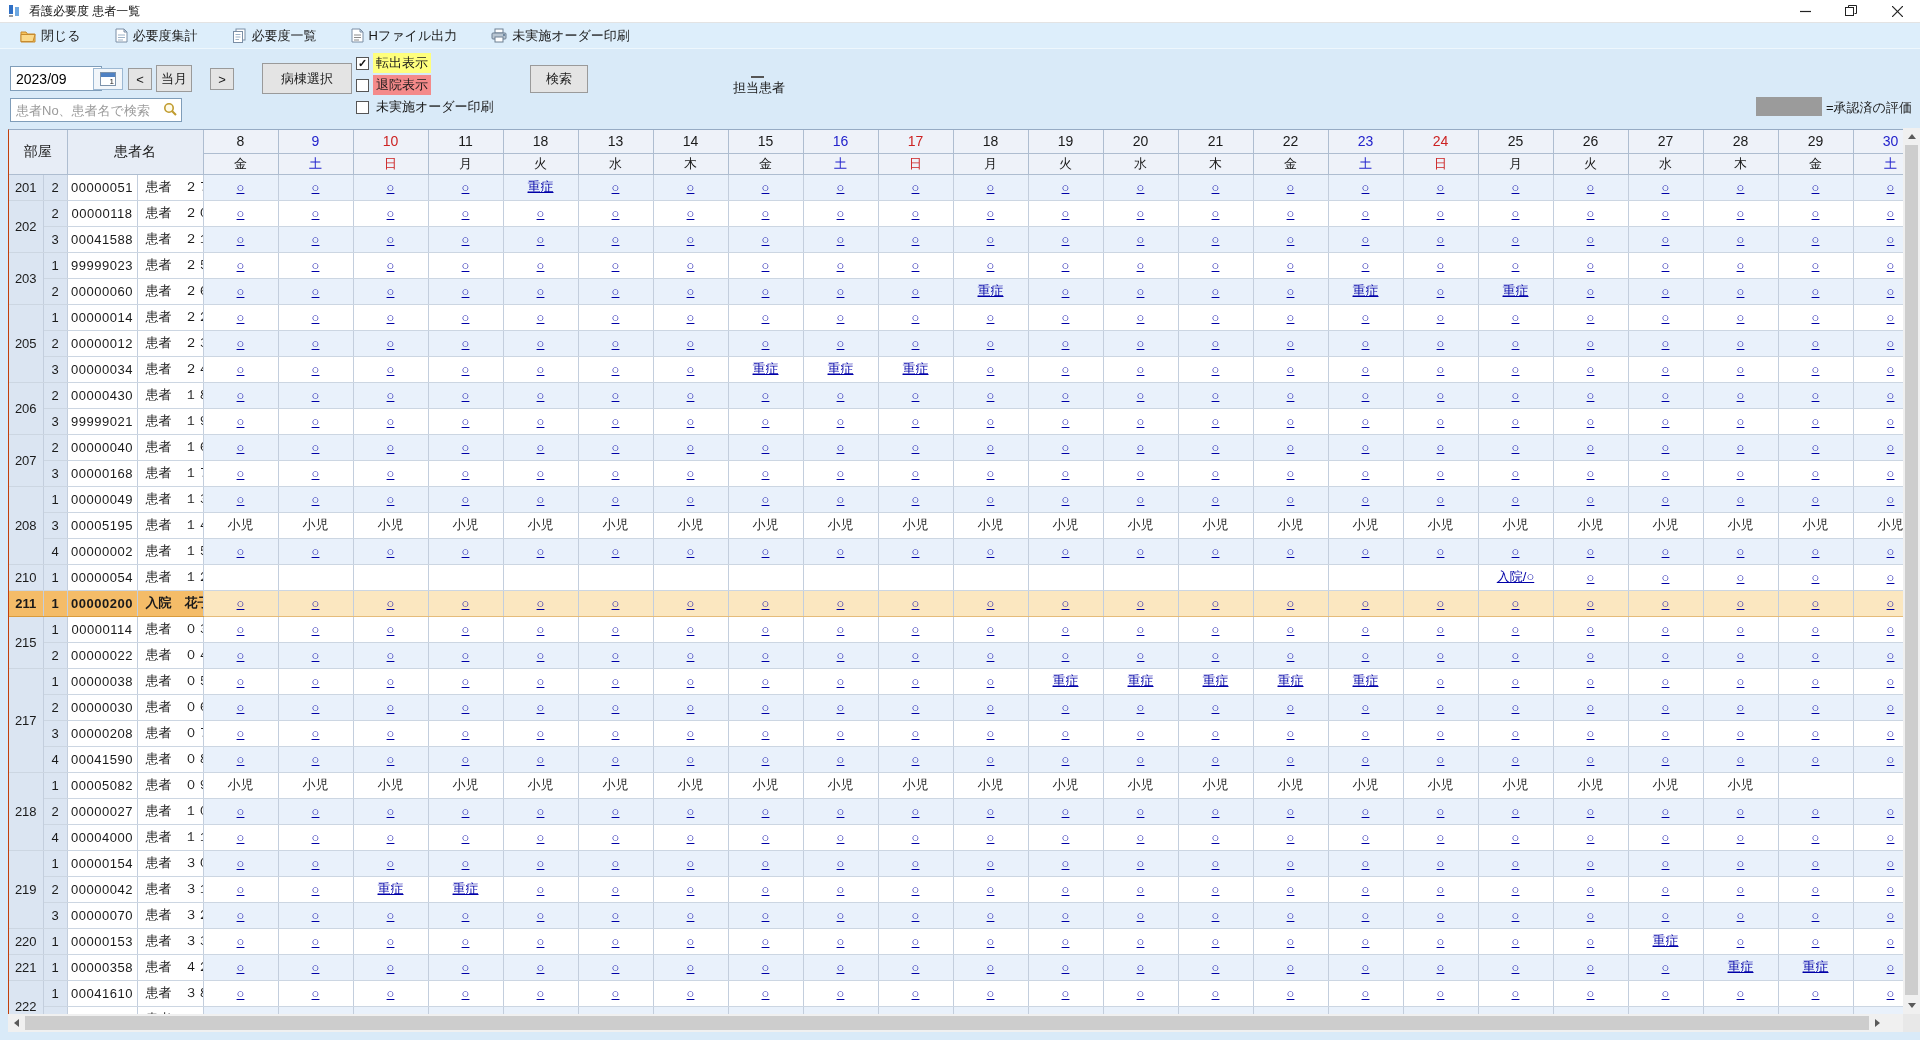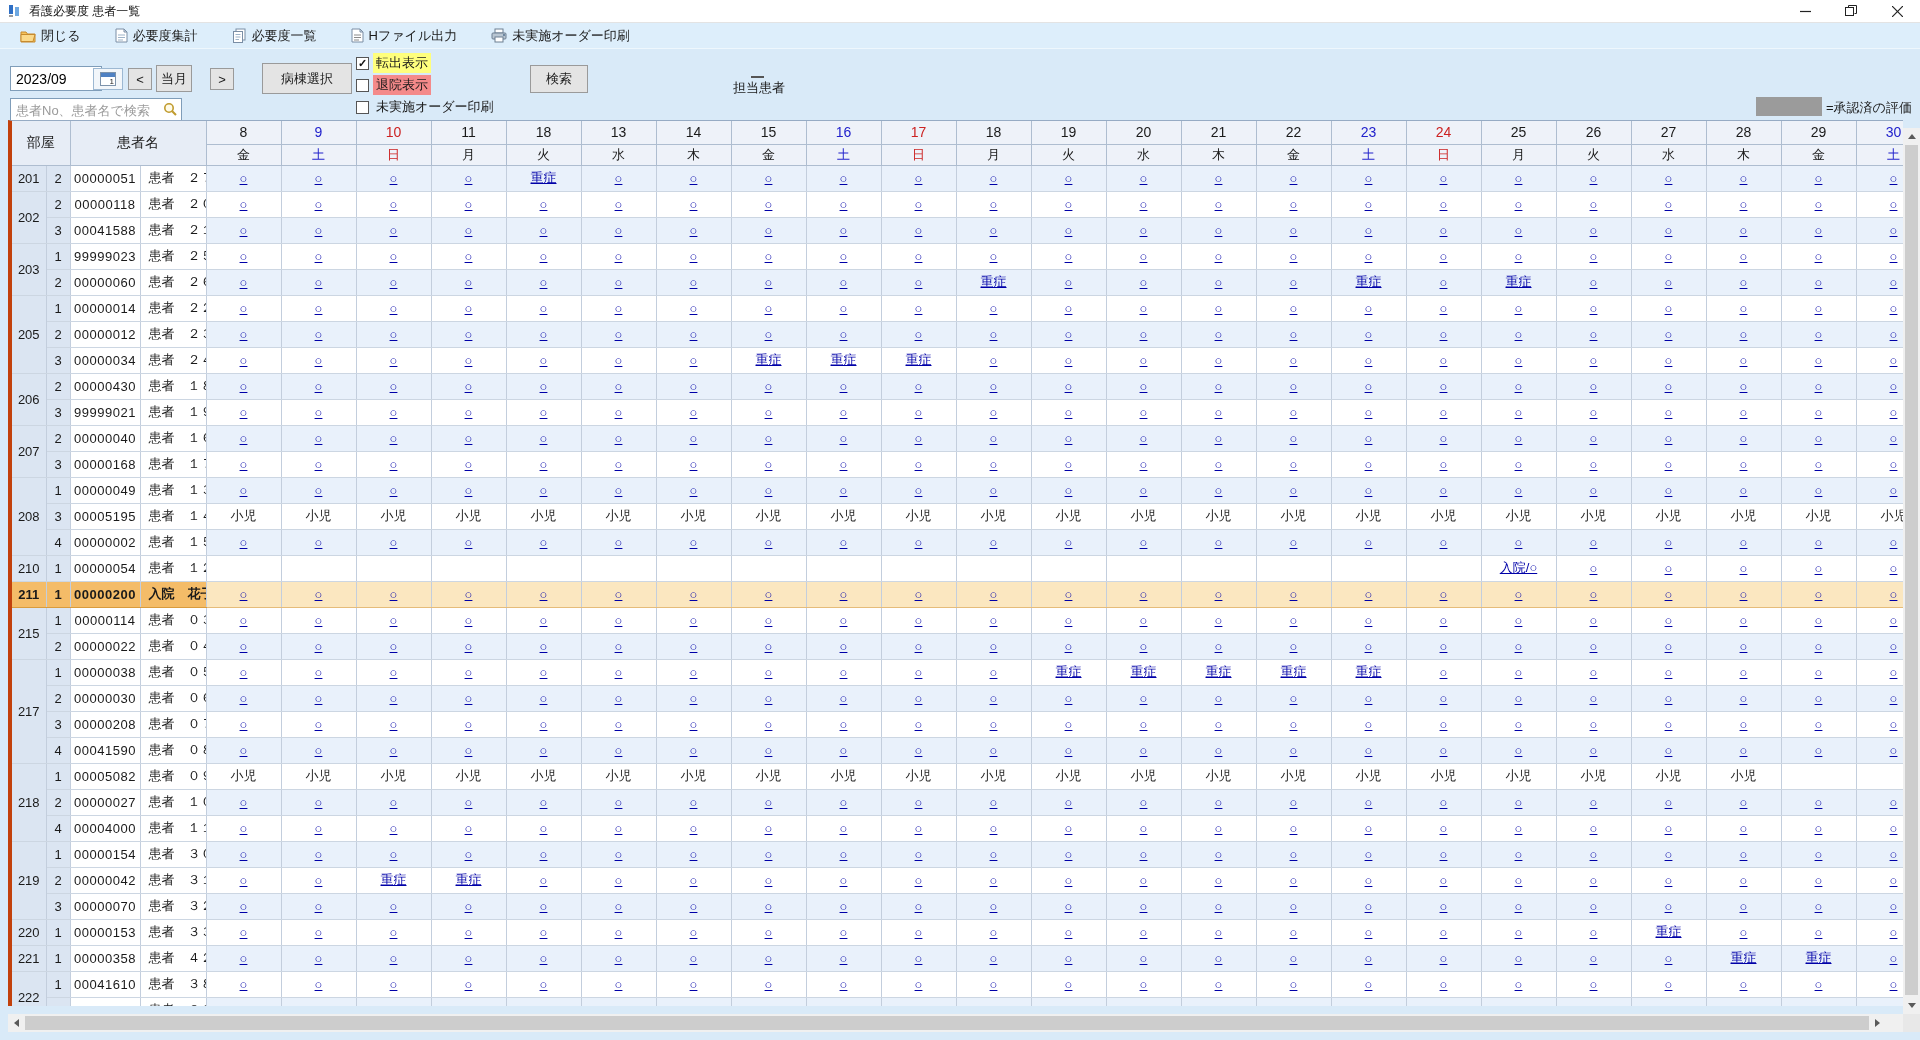--- a/index.html
+++ b/index.html
@@ -41,21 +41,21 @@
   #tanto-cbx { left:730px; top:26px;flex-direction:column; }
   .legend-swatch { left:1756px; top:47px; width:66px; height:19px; background:#9b9b9b; }
   .legend-label { left:1826px; top:49px; font-size:13px; }
 
   
   .cal-ic { width:16px; height:14px; background:#fff; border:1px solid #7d93ab; position:relative; }
   .cal-ic .bar { position:absolute; left:0; top:0; width:100%; height:4px; background:#4f81c3; }
   .cal-ic .d1 { position:absolute; right:1px; bottom:-1px; font-size:8px; color:#222; }
 
   
-  .table-wrap { position:absolute; left:8px; top:120px; width:1895px; height:886px; overflow:hidden; background:#fff; border-top:1px solid #96abc4; border-left:4px solid #c2410c; }
+  .table-wrap { position:absolute; left:8px; top:129px; width:1895px; height:886px; overflow:hidden; background:#fff; border-top:1px solid #96abc4; border-left:1px solid #c2410c; }
   table { border-collapse:collapse; table-layout:fixed; width:1919px; }
   th, td { border-right:1px solid #c3cedd; border-bottom:1px solid #ccd6e2; overflow:hidden; white-space:nowrap; }
   thead th { background:#eef2f9; border-right:1px solid #aebdd0; border-bottom:1px solid #aebdd0; font-weight:normal; }
   thead tr.num-row th { height:23px; font-size:14px; }
   thead tr.dow-row th { height:21px; font-size:13px; }
   th.corner { font-size:13px; background:#e7edf6; }
   th.sat, td.sat { color:#2222cc; }
   th.sun, td.sun { color:#cc2222; }
   tbody tr { height:26px; }
   tbody td { font-size:13px; text-align:center; }

